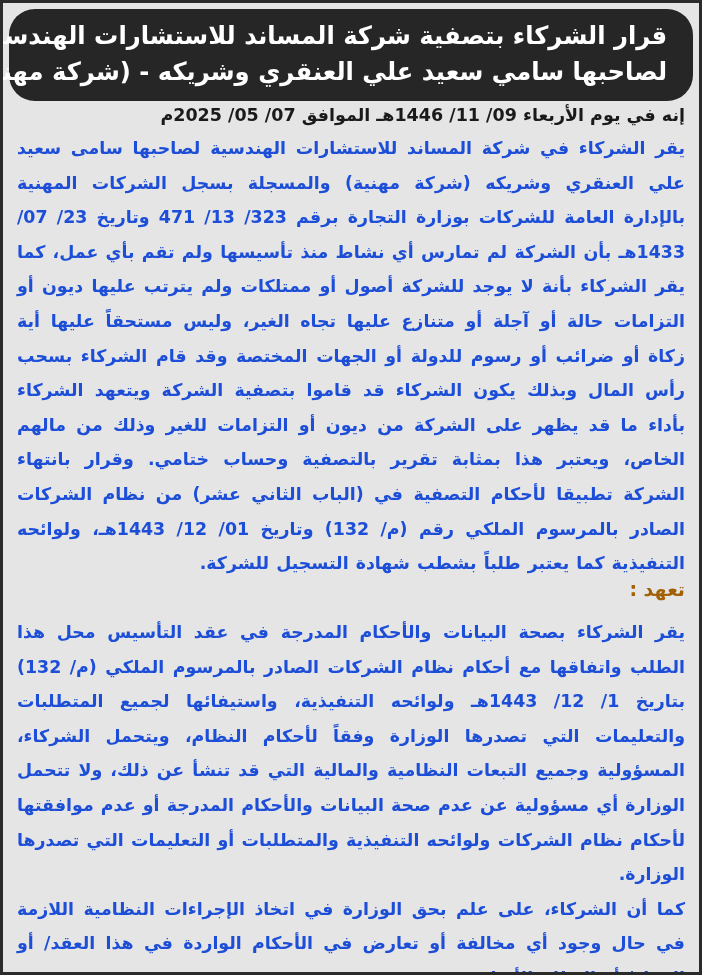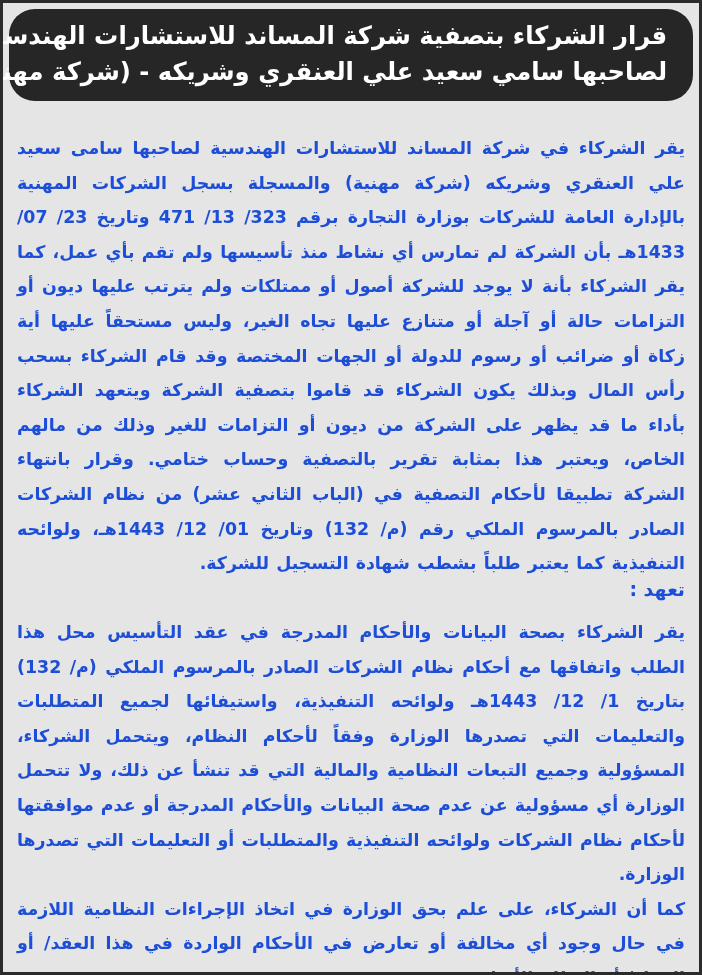--- a/index.html
+++ b/index.html
@@ -70,21 +70,21 @@
     word-spacing: 1px;
   }
   #block-1 { top: 128px; }
 
   .section-heading {
     position: absolute;
     right: 14px;
     top: 575px;
     font-size: 19px;
     font-weight: bold;
-    color: #1d4ed8;
+    color: #a16207;
     letter-spacing: 0.5px;
   }
 
   #block-2 { top: 612px; }
 
   .para {
     margin: 0;
     padding: 0;
     text-align: justify;
     text-align-last: right;
@@ -98,20 +98,21 @@
 </head>
 <body>
 
 <div id="page" style="background: rgb(229, 229, 229); border-color: rgb(43, 43, 43);">
 
   <div class="title-banner" style="background: rgb(38, 38, 38);">
     <div class="title-line" style="color: rgb(255, 255, 255);">قرار الشركاء بتصفية شركة المساند للاستشارات الهندسية</div>
     <div class="title-line" style="color: rgb(255, 255, 255);">لصاحبها سامي سعيد علي العنقري وشريكه - (شركة مهنية)</div>
   </div>
 
+  <div class="date-line">إنه في يوم الأربعاء 09/ 11/ 1446هـ الموافق 07/ 05/ 2025م</div>
 
   <div class="body-block" id="block-1">
     <p class="para">يقر الشركاء في شركة المساند للاستشارات الهندسية لصاحبها سامى سعيد علي العنقري وشريكه (شركة مهنية) والمسجلة بسجل الشركات المهنية بالإدارة العامة للشركات بوزارة التجارة برقم 323/ 13/ 471 وتاريخ 23/ 07/ 1433هـ بأن الشركة لم تمارس أي نشاط منذ تأسيسها ولم تقم بأي عمل، كما يقر الشركاء بأنة لا يوجد للشركة أصول أو ممتلكات ولم يترتب عليها ديون أو التزامات حالة أو آجلة أو متنازع عليها تجاه الغير، وليس مستحقاً عليها أية زكاة أو ضرائب أو رسوم للدولة أو الجهات المختصة وقد قام الشركاء بسحب رأس المال وبذلك يكون الشركاء قد قاموا بتصفية الشركة ويتعهد الشركاء بأداء ما قد يظهر على الشركة من ديون أو التزامات للغير وذلك من مالهم الخاص، ويعتبر هذا بمثابة تقرير بالتصفية وحساب ختامي. وقرار بانتهاء الشركة تطبيقا لأحكام التصفية في (الباب الثاني عشر) من نظام الشركات الصادر بالمرسوم الملكي رقم (م/ 132) وتاريخ 01/ 12/ 1443هـ، ولوائحه التنفيذية كما يعتبر طلباً بشطب شهادة التسجيل للشركة.</p>
   </div>
 
   <div class="section-heading">تعهد :</div>
 
   <div class="body-block" id="block-2">
     <p class="para">يقر الشركاء بصحة البيانات والأحكام المدرجة في عقد التأسيس محل هذا الطلب واتفاقها مع أحكام نظام الشركات الصادر بالمرسوم الملكي (م/ 132) بتاريخ 1/ 12/ 1443هـ ولوائحه التنفيذية، واستيفائها لجميع المتطلبات والتعليمات التي تصدرها الوزارة وفقاً لأحكام النظام، ويتحمل الشركاء، المسؤولية وجميع التبعات النظامية والمالية التي قد تنشأ عن ذلك، ولا تتحمل الوزارة أي مسؤولية عن عدم صحة البيانات والأحكام المدرجة أو عدم موافقتها لأحكام نظام الشركات ولوائحه التنفيذية والمتطلبات أو التعليمات التي تصدرها الوزارة.</p>
     <p class="para last-line-center">كما أن الشركاء، على علم بحق الوزارة في اتخاذ الإجراءات النظامية اللازمة في حال وجود أي مخالفة أو تعارض في الأحكام الواردة في هذا العقد/ أو القرار/ أو النظام الأساس.</p>

